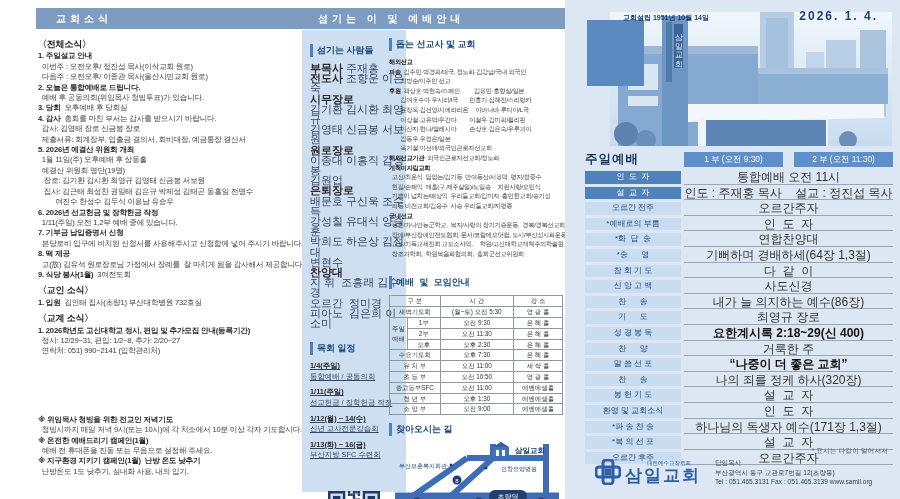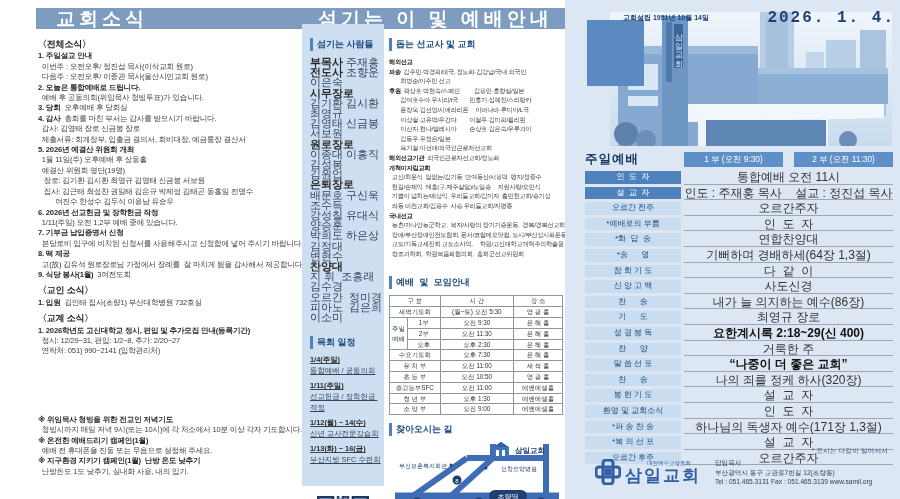--- a/index.html
+++ b/index.html
@@ -1,29 +1,29 @@
 <!DOCTYPE html>
 <html><head>
 <meta charset="utf-8">
 <style>
   html,body{margin:0;padding:0;background:#fff;}
   .page{position:relative;width:900px;height:499px;background:#fff;overflow:hidden;
         font-family:"Liberation Sans","DejaVu Sans",sans-serif;color:#3d3d3d;}
   
   .band{position:absolute;left:36px;top:8px;width:529px;height:21px;background:#7d9cc0;}
   .band .bt{position:absolute;top:0;height:21px;line-height:21px;color:#fff;font-weight:bold;
-            font-size:19px;letter-spacing:4px;}
+            font-size:10px;letter-spacing:4px;}
   .bt1{left:20px;} .bt2{left:282px;}
   
   .leftcol{position:absolute;left:38px;top:34px;width:270px;font-size:7.6px;line-height:10.4px;letter-spacing:-0.2px;}
   .sec-head{font-weight:bold;font-size:9px;color:#222;margin:5px 0 2px;}
   .ln{white-space:pre-wrap;} .ln b{font-weight:bold;color:#2a2a2a;}
   .notices{margin-top:58px;}
   
-  .midpanel{position:absolute;left:302px;top:24px;width:82px;height:462px;background:#cfdff2;
+  .midpanel{position:absolute;left:302px;top:30px;width:104px;height:462px;background:#cfdff2;
             padding:0 0 0 8px;box-sizing:border-box;}
   .colhead{font-weight:bold;color:#1c4a7c;font-size:9px;border-left:3px solid #4f81bd;
            padding-left:4px;margin:14px 0 6px;}
   .midpanel .ln, .servlines .ln{font-size:11px;line-height:10.2px;white-space:pre-wrap;color:#33465e;}
   .sched .ln{font-size:7.4px;line-height:10.6px;color:#33465e;text-decoration:underline;}
   .sched .bold-line{margin-top:5px;}
   .qrwrap{margin-top:30px;text-align:center;padding-right:8px;}
   .qrcap{font-size:6px;color:#33465e;margin-top:3px;text-align:center;padding-right:8px;}
   
   .miscol{position:absolute;left:389px;top:36px;width:176px;overflow:hidden;}
@@ -35,21 +35,21 @@
   .meet th,.meet td{border:0.5px solid #8d98a5;font-size:6.4px;line-height:9.8px;padding:0 1px;
         text-align:center;font-weight:normal;color:#333;white-space:nowrap;}
   .meet .grp{width:15px;word-break:break-all;white-space:normal;}
   
   .mapwrap{margin-top:6px;}
   
   .rpanel{position:absolute;left:565px;top:0;width:335px;height:499px;background:#dce7f3;}
   .photo{position:absolute;left:45px;top:12px;width:282px;height:134px;overflow:hidden;}
   .deco{position:absolute;left:22px;top:20px;width:57px;height:66px;background:#5b8ac0;}
   .estab{position:absolute;left:58px;top:13px;font-size:7px;font-weight:bold;color:#1f3f73;}
-  .date{position:absolute;right:5px;top:9px;font-size:16px;font-weight:bold;color:#1f3f73;letter-spacing:2px;font-family:Liberation Mono, monospace;}
+  .date{position:absolute;right:22px;top:9px;font-size:12px;font-weight:bold;color:#1f3f73;letter-spacing:2px;}
   
   .worship{position:absolute;left:20px;top:152px;width:308px;}
   .wrow{display:flex;gap:3px;margin-bottom:2px;align-items:stretch;}
   .wlabel{width:96px;background:#c9dcf0;color:#1c4a7c;font-size:8px;height:12.6px;line-height:12.6px;
           text-align:center;white-space:pre;flex:none;}
   .wlabel.hl{background:#4f81bd;color:#fff;}
   .wval{flex:1;text-align:center;font-size:12px;height:12.6px;line-height:12.6px;
         border-bottom:1px solid #9aa7b4;color:#333;white-space:pre;}
   .wval.bold{font-weight:bold;color:#111;}
   .wrow.head{margin-bottom:4px;}

